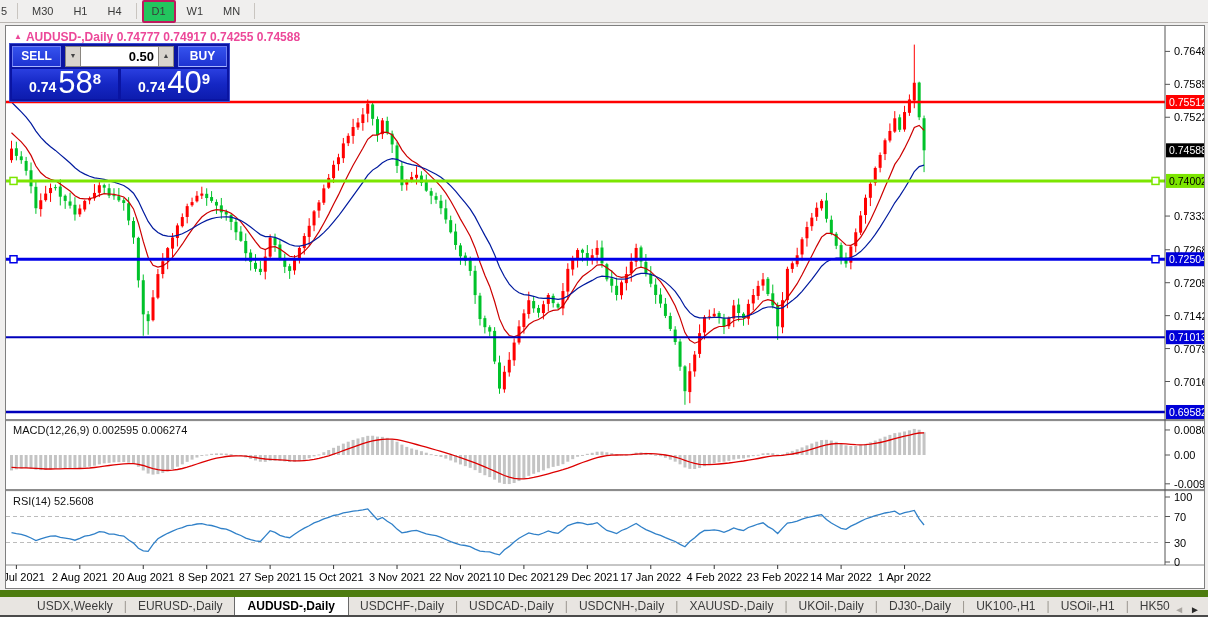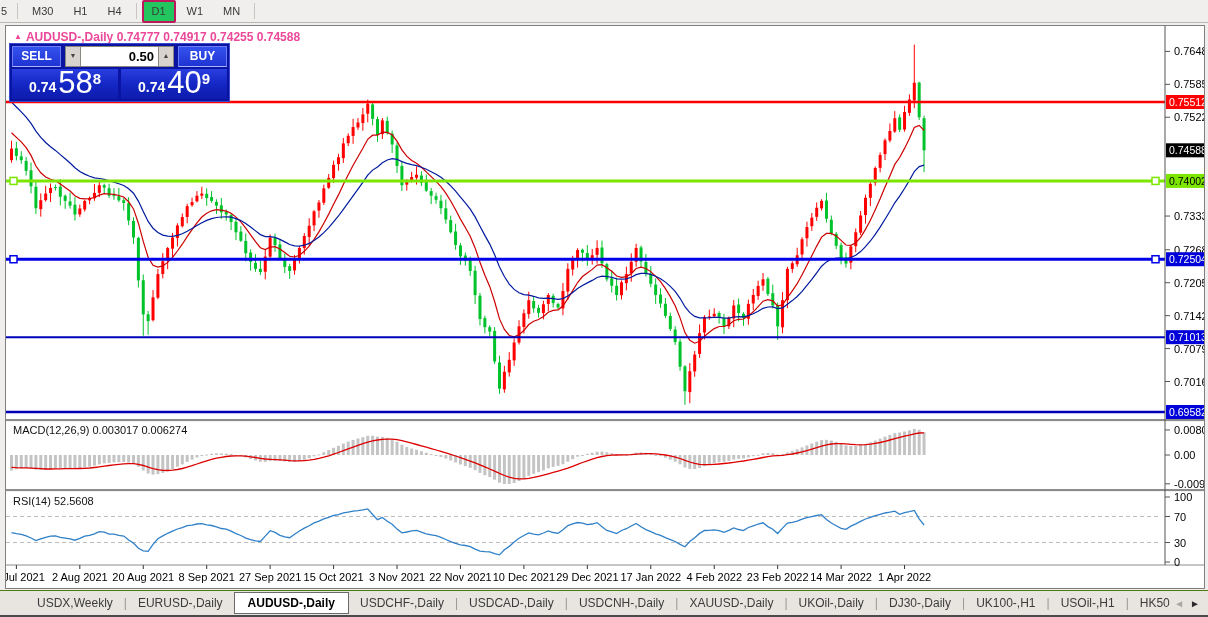--- a/index.html
+++ b/index.html
@@ -41,21 +41,21 @@
     color:#000; font-size:13px; font-weight:bold; text-align:right; padding:1px 4px; line-height:17px; }
   #tp-row2 { display:flex; flex:1; gap:3px; margin-top:2px; }
   .tp-price { flex:1; background:linear-gradient(180deg,#2a3fe0 0%,#1527c4 50%,#0d1cae 100%);
     color:#fff; display:flex; justify-content:center; align-items:flex-end; padding-bottom:2px; cursor:pointer; }
   .tp-small { font-size:14px; font-weight:bold; margin-right:2px; margin-bottom:2px; }
   .tp-big { font-size:31px; font-weight:normal; line-height:28px; }
   .tp-sup { font-size:15px; font-weight:bold; align-self:flex-start; margin-top:1px; }
 
   
   #tab-bar { position:absolute; left:0; top:590px; width:1208px; height:25px; background:#e8e5e1;
-    border-top:1px solid #4d7c0f; display:flex; align-items:center; padding-left:26px; overflow:hidden; }
+    border-top:7px solid #4d7c0f; display:flex; align-items:center; padding-left:26px; overflow:hidden; }
   .tab { font-size:12px; color:#3c3c3c; padding:3px 11px; white-space:nowrap; cursor:pointer; }
   .tab.active { background:#ffffff; border:1px solid #6a6a6a; font-weight:bold; color:#000;
     padding:3px 13px; margin-top:-1px; }
   .tab-sep { color:#9a968f; font-size:12px; }
   #tab-arrows { position:absolute; right:4px; top:0; height:25px; display:flex; align-items:center;
     gap:6px; background:#e8e5e1; padding:0 4px; }
   #tab-arrows .arr { font-size:10px; cursor:pointer; }
   #bottom-edge { position:absolute; left:0; top:615px; width:1208px; height:2px; background:#4a4a4a; }
 </style>
 </head>
@@ -792,21 +792,21 @@
           <span class="tp-sup">8</span>
         </div>
         <div class="tp-price">
           <span class="tp-small">0.74</span>
           <span class="tp-big">40</span>
           <span class="tp-sup">9</span>
         </div>
       </div>
     </div>
 
-    <div class="pane-label" style="top:398px">MACD(12,26,9) 0.003017 0.006274</div>
+    <div class="pane-label" style="top:398px">MACD(12,26,9) 0.002595 0.006274</div>
     <div class="pane-label" style="top:469px">RSI(14) 52.5608</div>
   </div>
 
   <div id="tab-bar">
     <div class="tab">USDX,Weekly</div>
       <span class="tab-sep">|</span>
       <div class="tab">EURUSD-,Daily</div>
       <div class="tab active">AUDUSD-,Daily</div>
       <div class="tab">USDCHF-,Daily</div>
       <span class="tab-sep">|</span>

